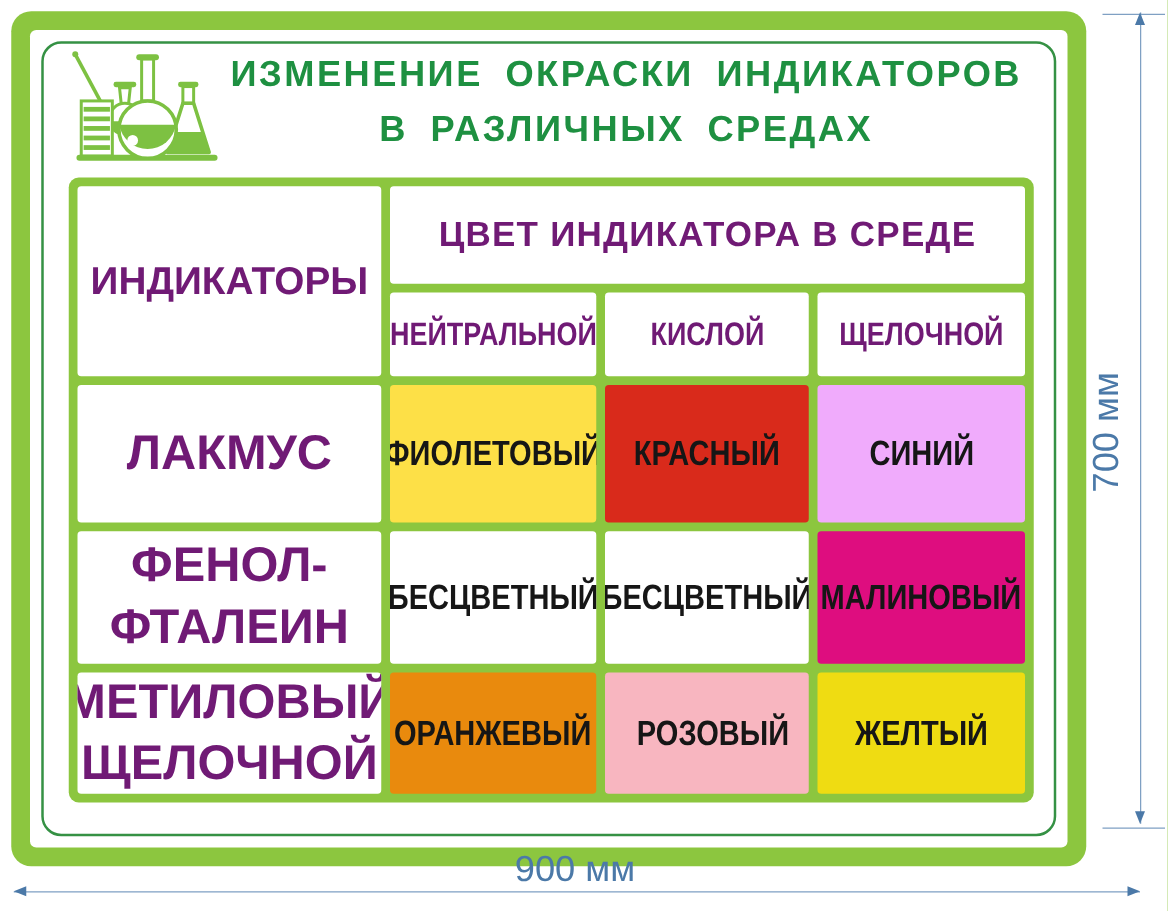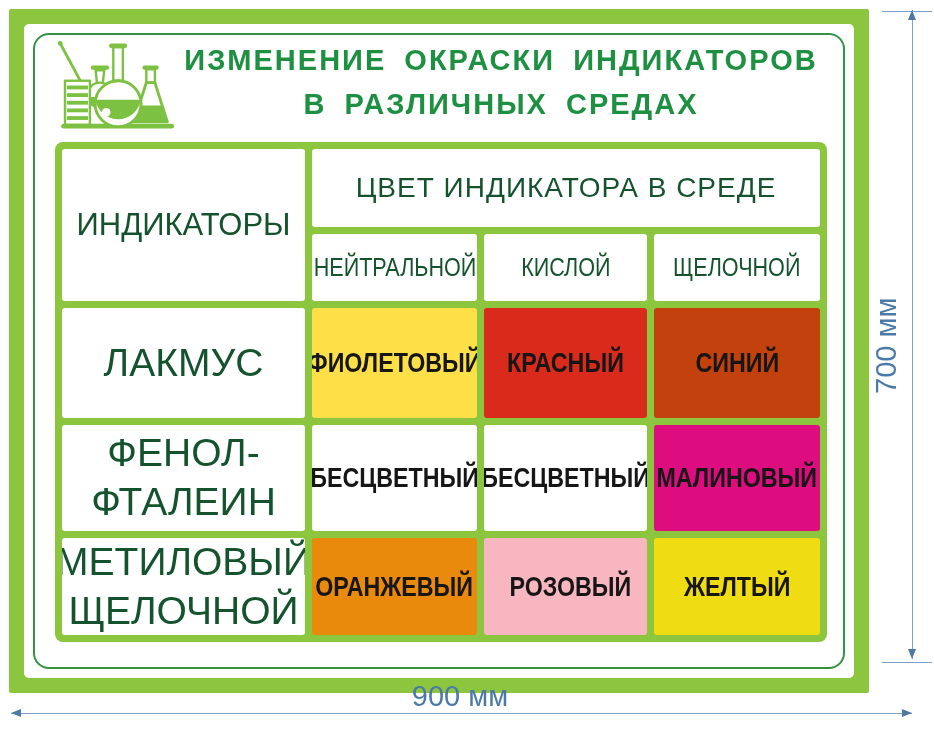--- a/index.html
+++ b/index.html
@@ -4,21 +4,21 @@
 <style>
   * { margin:0; padding:0; box-sizing:border-box; }
   body { background:#fff; }
   .stage{
     position:relative; width:934px; height:729px; background:#ffffff;
     font-family:"Liberation Sans", sans-serif; overflow:hidden;
   }
   
   .poster{
     position:absolute; left:9px; top:9px; width:860px; height:684px;
-    background:#8cc63f; border-radius:2px;
+    background:#8cc63f; border-radius:16px;
   }
   .poster-white{
     position:absolute; inset:15px; background:#ffffff; border-radius:5px;
   }
   .inner-line{
     position:absolute; inset:24px; border:2px solid #359144; border-radius:16px;
   }
   
   .glass-icon{ position:absolute; left:46px; top:22px; }
   .poster-title{
@@ -32,21 +32,21 @@
     background:#8cc63f; border-radius:8px; padding:7px;
     display:grid; gap:7px;
     grid-template-columns:243px 165px 163px 166px;
     grid-template-rows:78px 67px 110px 106px 97px;
   }
   .cell{
     background:#fff; border-radius:3px;
     display:flex; align-items:center; justify-content:center;
     text-align:center; overflow:hidden;
   }
-  .green-t{ color:#14532d; font-weight:normal; }
+  .green-t{ color:#701a75; font-weight:bold; }
   .c-ind   { grid-column:1; grid-row:1 / 3; font-size:31px; }
   .c-color { grid-column:2 / 5; grid-row:1; font-size:28px; letter-spacing:1px; }
   .c-m1{grid-column:2; grid-row:2;} .c-m2{grid-column:3; grid-row:2;} .c-m3{grid-column:4; grid-row:2;}
   .media{ font-size:26px; }
   .r1{grid-row:3;} .r2{grid-row:4;} .r3{grid-row:5;}
   .col1{grid-column:1;} .col2{grid-column:2;} .col3{grid-column:3;} .col4{grid-column:4;}
   .row-label{ font-size:39px; line-height:1.25; white-space:pre-line; }
   .val{ font-size:28px; font-weight:bold; color:#161616; }
   .cond{ display:inline-block; transform:scaleX(0.83); white-space:nowrap; }
   
@@ -131,21 +131,21 @@
         <span class="cond">ЩЕЛОЧНОЙ</span>
       </div>
 
       <div class="cell green-t row-label r1 col1">ЛАКМУС</div>
       <div class="cell val r1 col2" style="background-color: #fde047;">
         <span class="cond">ФИОЛЕТОВЫЙ</span>
       </div>
       <div class="cell val r1 col3" style="background-color: rgb(217, 42, 27);">
         <span class="cond">КРАСНЫЙ</span>
       </div>
-      <div class="cell val r1 col4" style="background-color: #c2410c;">
+      <div class="cell val r1 col4" style="background-color: #f0abfc;">
         <span class="cond">СИНИЙ</span>
       </div>
 
       <div class="cell green-t row-label r2 col1">ФЕНОЛ-
 ФТАЛЕИН</div>
       <div class="cell val r2 col2" style="background-color: rgb(255, 255, 255);">
         <span class="cond">БЕСЦВЕТНЫЙ</span>
       </div>
       <div class="cell val r2 col3" style="background-color: rgb(255, 255, 255);">
         <span class="cond">БЕСЦВЕТНЫЙ</span>

